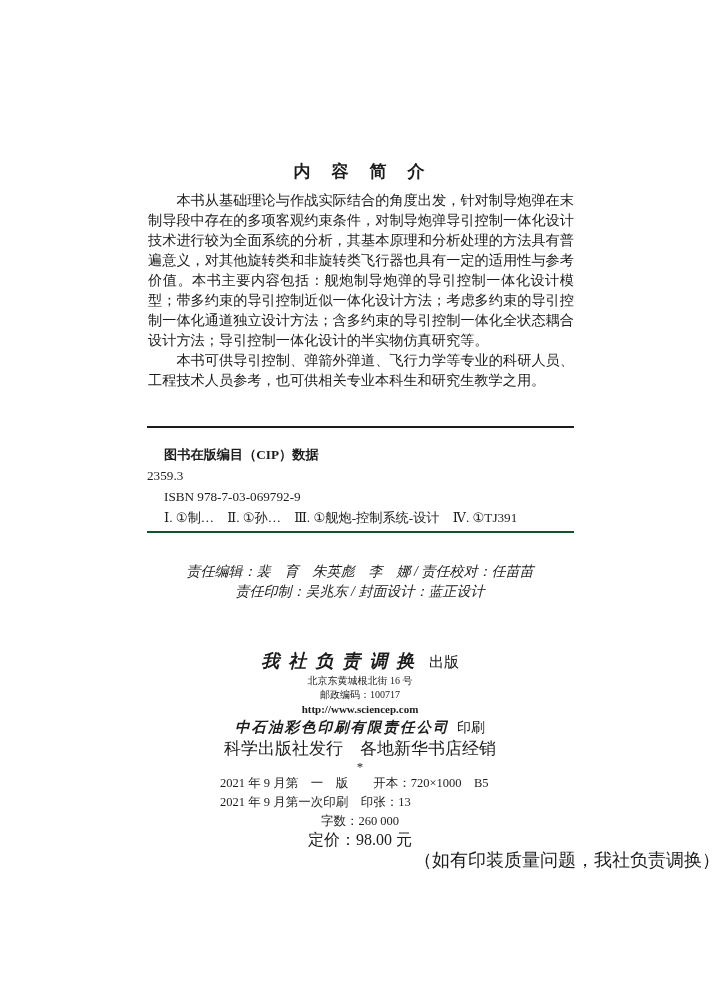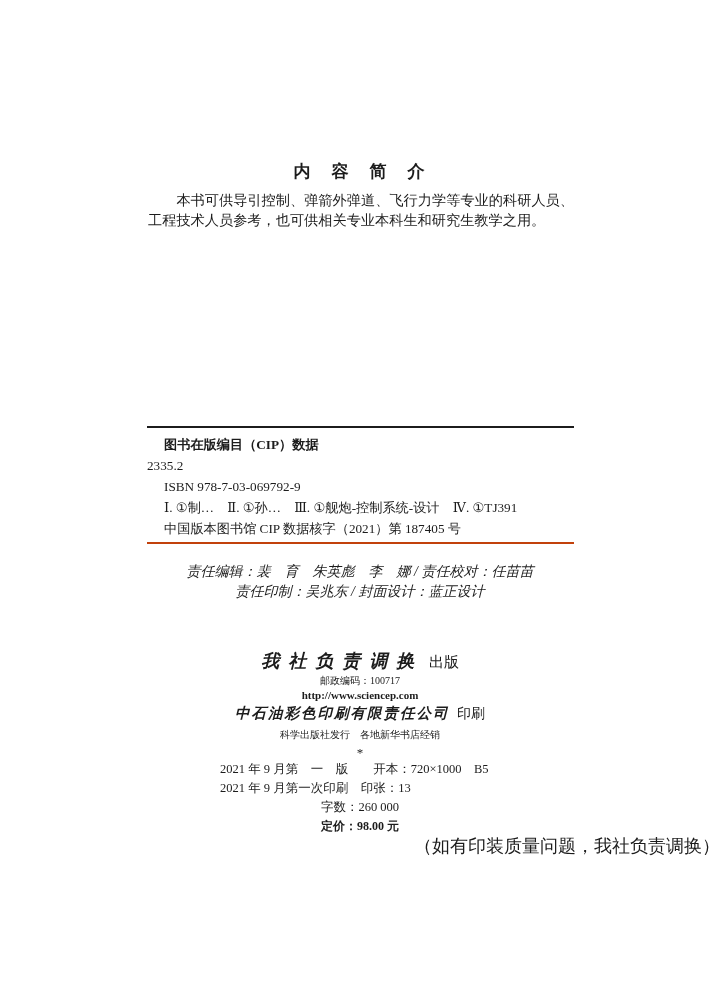--- a/index.html
+++ b/index.html
@@ -34,22 +34,22 @@
     text-align: justify;
   }
   .intro-body p { margin: 0; text-indent: 2em; }
 
   
   .cip-box {
     position: absolute;
     top: 422px; left: 147px;
     width: 427px;
     border-top: 2px solid #1c1c1c;
-    border-bottom: 2px solid #c2410c;
-    padding: 6px 0 3px 0;
+    border-bottom: 2px solid #14532d;
+    padding: 16px 0 3px 0;
     font-size: 13.2px;
     line-height: 21px;
   }
   .cip-line { margin: 0; }
   .cip-indent { padding-left: 17px; }
   .cip-heading { font-weight: bold; }
 
   
   .credits {
     position: absolute;
@@ -70,62 +70,63 @@
   }
   .script { font-style: italic; font-weight: bold; }
   .pub-line { font-size: 15px; line-height: 24px; }
   .pub-line .script { font-size: 18px; letter-spacing: 9px; }
   .pub-role { margin-left: 2px; }
   .addr { font-size: 10px; line-height: 14px; }
   .web  { font-size: 11px; font-weight: bold; line-height: 15px; }
   .printer-line { font-size: 14px; line-height: 20px; }
   .printer-line .script { font-size: 14.5px; letter-spacing: 2px; }
   .printer-role { margin-left: 4px; }
-  .dist { font-size: 10px; line-height: 18px; margin-top: 2px; }
+  .dist { font-size: 17px; line-height: 18px; margin-top: 2px; }
   .star { font-size: 13px; line-height: 13px; margin-top: 2px; }
   .edition-block {
     width: 280px;
     margin: 1px auto 0;
     text-align: left;
     font-size: 12.5px;
     line-height: 19px;
   }
   .wordcount { font-size: 12.5px; line-height: 18px; }
-  .price { font-size: 12px; font-weight: bold; line-height: 20px; }
+  .price { font-size: 16px; font-weight: normal; line-height: 20px; }
   .note { font-size: 18px; line-height: 20px; text-align: right; }
 </style>
 </head>
 <body>
 
 <div class="page">
 
   <h1 class="intro-title">内　容　简　介</h1>
 
   <div class="intro-body">
+    <p>本书从基础理论与作战实际结合的角度出发，针对制导炮弹在末制导段中存在的多项客观约束条件，对制导炮弹导引控制一体化设计技术进行较为全面系统的分析，其基本原理和分析处理的方法具有普遍意义，对其他旋转类和非旋转类飞行器也具有一定的适用性与参考价值。本书主要内容包括：舰炮制导炮弹的导引控制一体化设计模型；带多约束的导引控制近似一体化设计方法；考虑多约束的导引控制一体化通道独立设计方法；含多约束的导引控制一体化全状态耦合设计方法；导引控制一体化设计的半实物仿真研究等。</p>
     <p>本书可供导引控制、弹箭外弹道、飞行力学等专业的科研人员、工程技术人员参考，也可供相关专业本科生和研究生教学之用。</p>
   </div>
 
   <div class="cip-box">
     <div class="cip-line cip-indent cip-heading">图书在版编目（CIP）数据</div>
-    <div class="cip-line">2335.2</div>
+    <div class="cip-line">2359.3</div>
     <div class="cip-line cip-indent">ISBN 978-7-03-069792-9</div>
     <div class="cip-line cip-indent">Ⅰ. ①制…　Ⅱ. ①孙…　Ⅲ. ①舰炮-控制系统-设计　Ⅳ. ①TJ391</div>
-    <div class="cip-line cip-indent">中国版本图书馆 CIP 数据核字（2021）第 187405 号</div>
   </div>
 
   <div class="credits">
     <div>责任编辑：裴　育　朱英彪　李　娜 / 责任校对：任苗苗</div>
     <div>责任印制：吴兆东 / 封面设计：蓝正设计</div>
   </div>
 
   <div class="colophon">
     <div class="pub-line">
       <span class="script">我社负责调换</span>
       <span class="pub-role">出版</span>
     </div>
+    <div class="addr">北京东黄城根北街 16 号</div>
     <div class="addr">邮政编码：100717</div>
     <div class="web">http://www.sciencep.com</div>
     <div class="printer-line">
       <span class="script">中石油彩色印刷有限责任公司</span>
       <span class="printer-role">印刷</span>
     </div>
     <div class="dist">科学出版社发行　各地新华书店经销</div>
     <div class="star">*</div>
     <div class="edition-block">
       <div>2021 年 9 月第　一　版　　开本：720×1000　B5</div>

